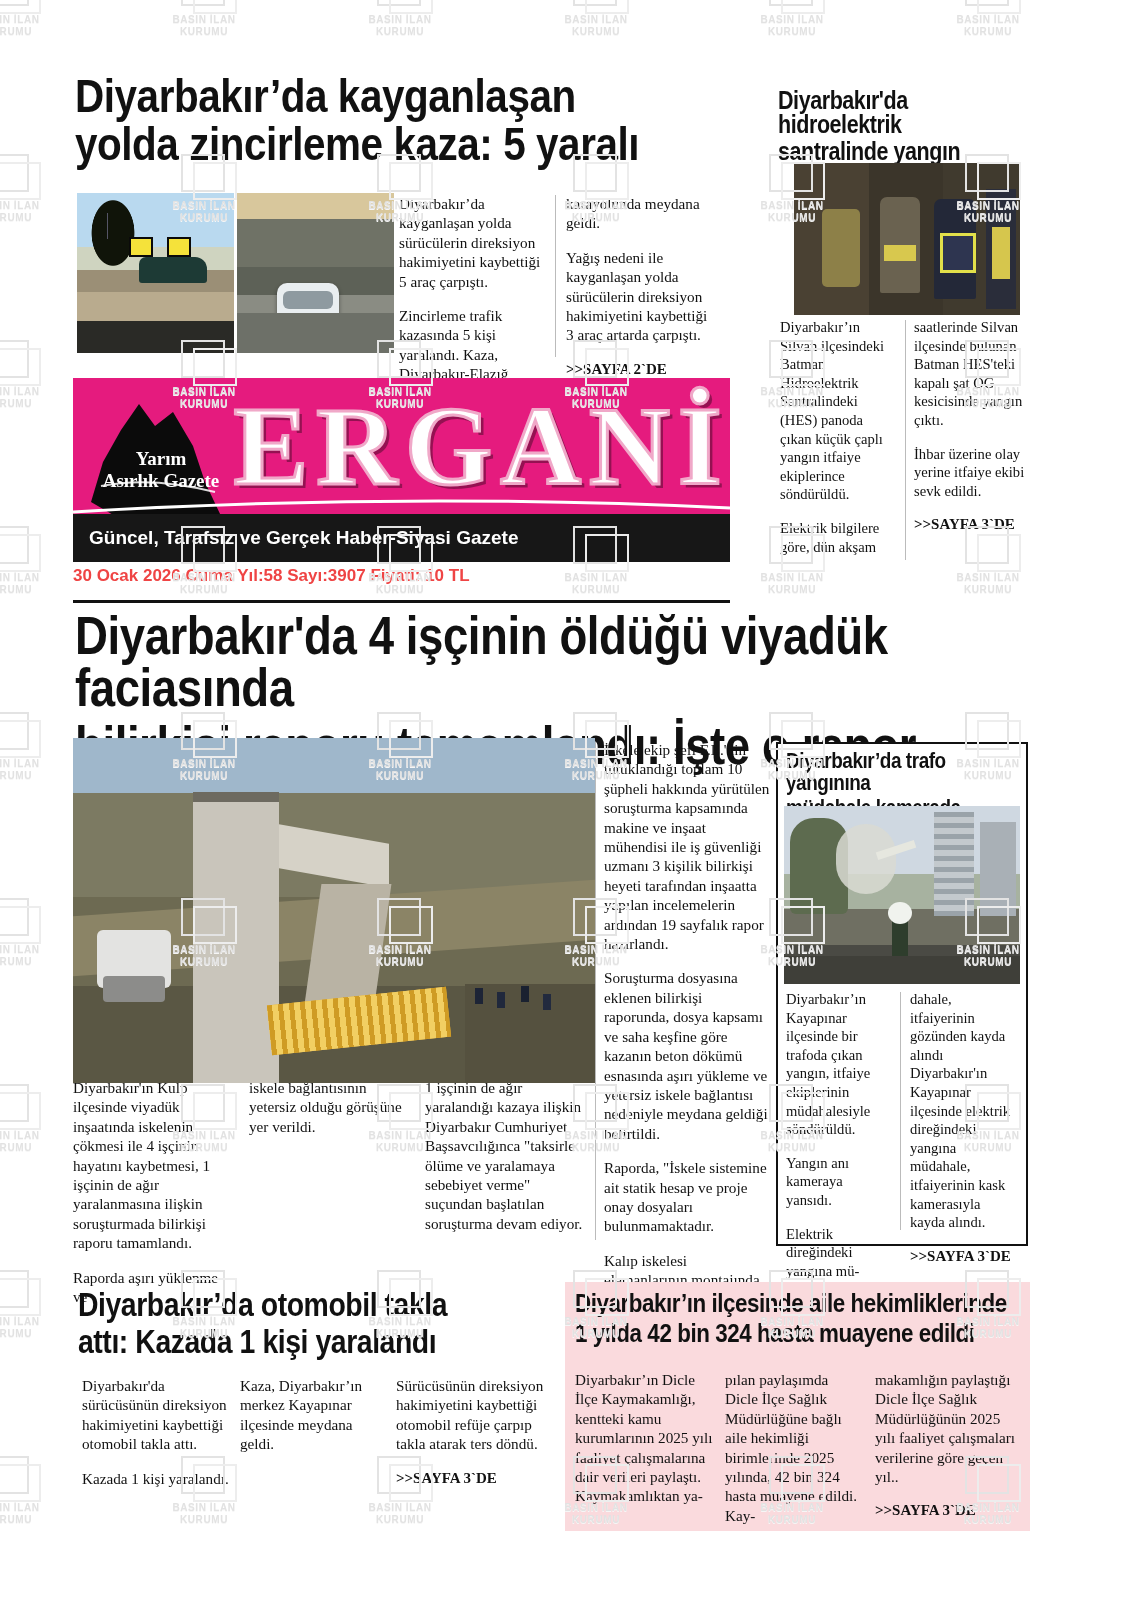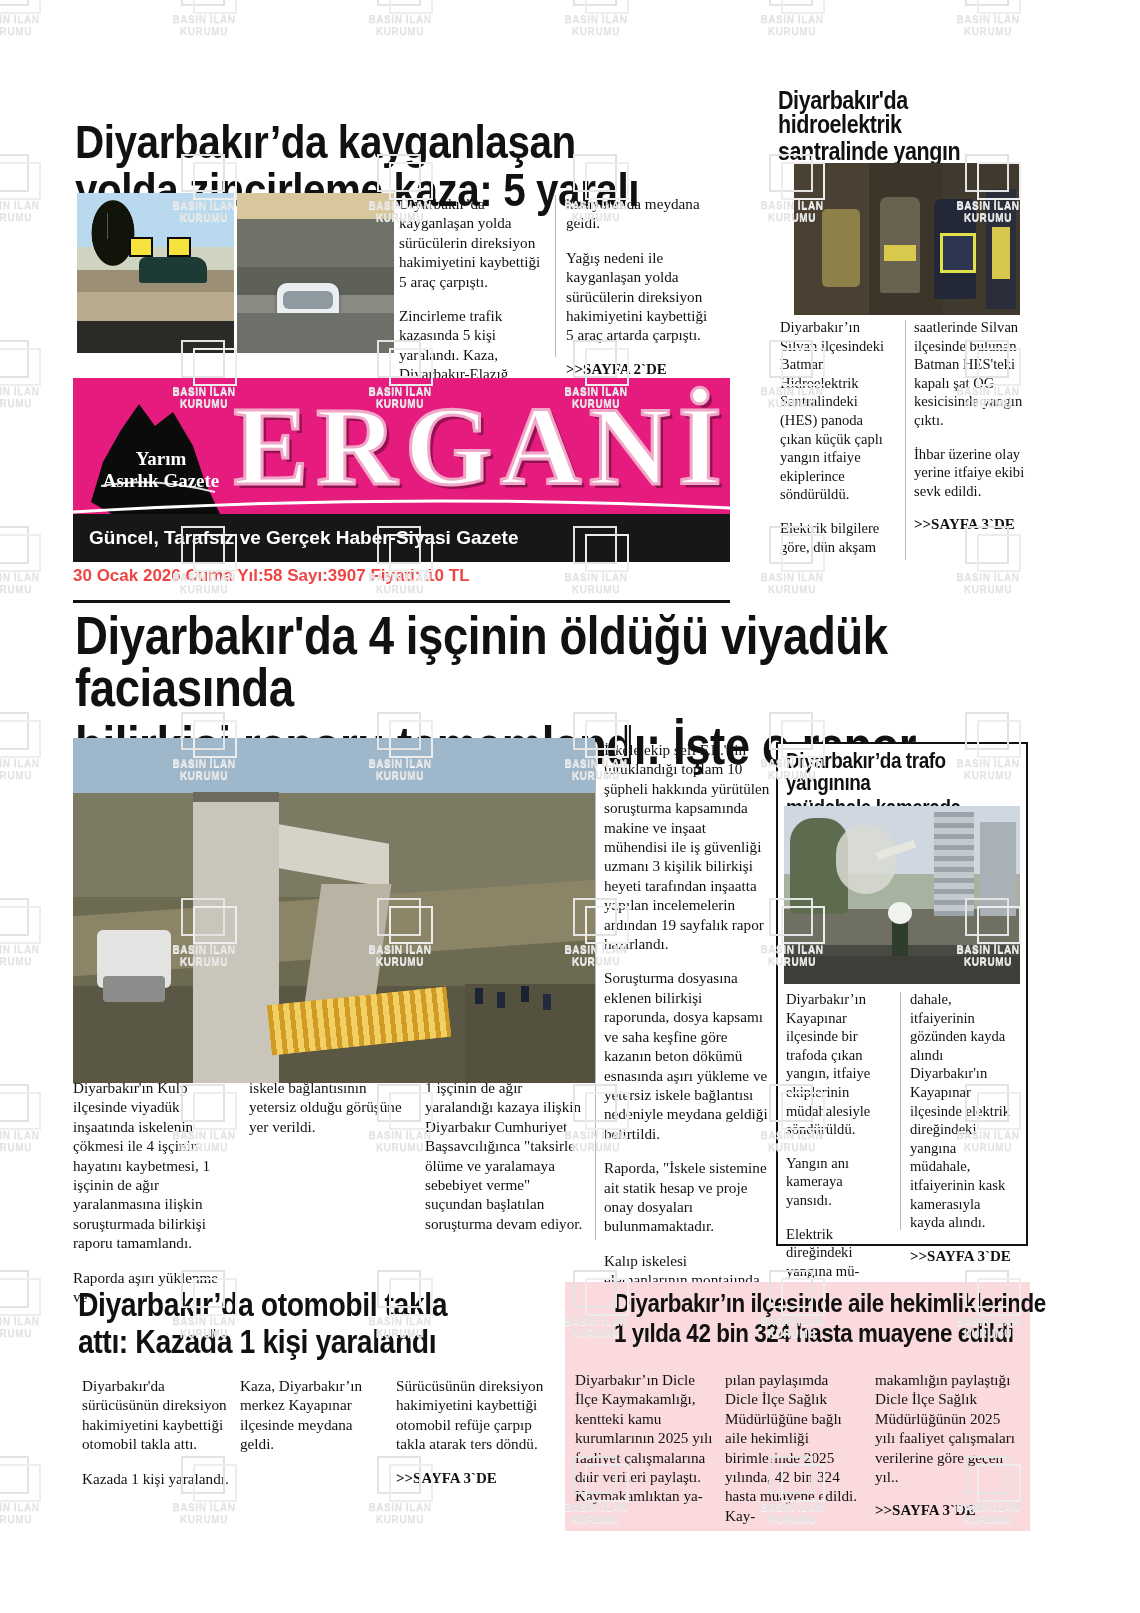--- a/index.html
+++ b/index.html
@@ -379,21 +379,21 @@
     </div>
     <div class="wm" style="left: 1136px; top: 1454px;">
       <div class="t1">BASIN İLAN</div>
       <div class="t2">KURUMU</div>
     </div>
   </div>
 
 <div id="page">
 
   <div class="blk" style="left:75px;top:74px;width:660px;">
-    <div class="display" style="font-size:47px;margin-top:46px;">
+    <div class="display" style="font-size:47px;">
       <div class="condensed" style="width:768px;">Diyarbakır’da kayganlaşan</div>
       <div class="condensed" style="width:768px;margin-top:5px;">yolda zincirleme kaza: 5 yaralı</div>
     </div>
   </div>
 
   <div class="photo" style="left:77px;top:193px;width:157px;height:160px;
        background:
          radial-gradient(ellipse 34px 52px at 36px 40px,#101409 0 62%,rgba(16,20,9,0) 64%),
          linear-gradient(#b9d9ef 0 34%, #cfd4c0 34% 48%, #9b8f76 48% 62%, #b9ab8e 62% 80%, #2a2a26 80% 100%);">
     <div style="position:absolute;left:52px;top:44px;width:20px;height:16px;background:#f5e23a;border:2px solid #0a0a0a;"></div>
@@ -410,21 +410,21 @@
   </div>
 
   <div class="colrule" style="left:555px;top:195px;height:162px;"></div>
 
   <div class="blk body-txt" style="left:399px;top:194px;width:150px;">
     <p>Diyarbakır’da kayganlaşan yolda sürücülerin direksiyon hakimiyetini kaybettiği 5 araç çarpıştı.</p>
     <p> Zincirleme trafik kazasında 5 kişi yaralandı. Kaza, Diyarbakır-Elazığ</p>
   </div>
   <div class="blk body-txt" style="left:566px;top:194px;width:152px;">
     <p>karayolunda meydana geldi.</p>
-    <p>Yağış nedeni ile kayganlaşan yolda sürücülerin direksiyon hakimiyetini kaybettiği 5 araç artarda çarpıştı.</p>
+    <p>Yağış nedeni ile kayganlaşan yolda sürücülerin direksiyon hakimiyetini kaybettiği 3 araç artarda çarpıştı.</p>
     <div class="cont">&gt;&gt;SAYFA 2`DE</div>
   </div>
 
   <div class="blk" style="left:778px;top:88px;width:246px;">
     <div class="display" style="font-size:25px;line-height:0.96;">
       <div class="condensed" style="width:286px;">Diyarbakır'da hidroelektrik</div>
       <div class="condensed" style="width:286px;margin-top:3px;">santralinde yangın</div>
     </div>
   </div>
   <div class="photo" style="left:794px;top:163px;width:226px;height:152px;
@@ -577,21 +577,21 @@
   </div>
   <div class="blk body-txt" style="left:240px;top:1376px;width:148px;">
     <p>Kaza, Diyarbakır’ın merkez Kayapınar ilçesinde meydana geldi.</p>
   </div>
   <div class="blk body-txt" style="left:396px;top:1376px;width:152px;">
     <p>Sürücüsünün direksiyon hakimiyetini kaybettiği otomobil refüje çarpıp takla atarak ters döndü.</p>
     <div class="cont">&gt;&gt;SAYFA 3`DE</div>
   </div>
 
   <div class="pinkbox" style="left:565px;top:1282px;width:465px;height:249px;">
-    <div class="display" style="position:absolute;left:10px;top:8px;width:446px;font-size:26px;line-height:1.04;margin-left:39px;">
+    <div class="display" style="position:absolute;left:10px;top:8px;width:446px;font-size:26px;line-height:1.04;">
       <div class="condensed" style="width:518px;">Diyarbakır’ın ilçesinde aile hekimliklerinde</div>
       <div class="condensed" style="width:518px;margin-top:3px;">1 yılda 42 bin 324 hasta muayene edildi</div>
     </div>
     <div class="blk body-txt" style="left:10px;top:88px;width:140px;">
       <p>Diyarbakır’ın Dicle İlçe Kaymakamlığı, kentteki kamu kurumlarının 2025 yılı faaliyet çalışmalarına dair verileri paylaştı. Kaymakamlıktan ya-</p>
     </div>
     <div class="blk body-txt" style="left:160px;top:88px;width:140px;">
       <p>pılan paylaşımda Dicle İlçe Sağlık Müdürlüğüne bağlı aile hekimliği birimlerinde 2025 yılında, 42 bin 324 hasta muayene edildi. Kay-</p>
     </div>
     <div class="blk body-txt" style="left:310px;top:88px;width:146px;">

